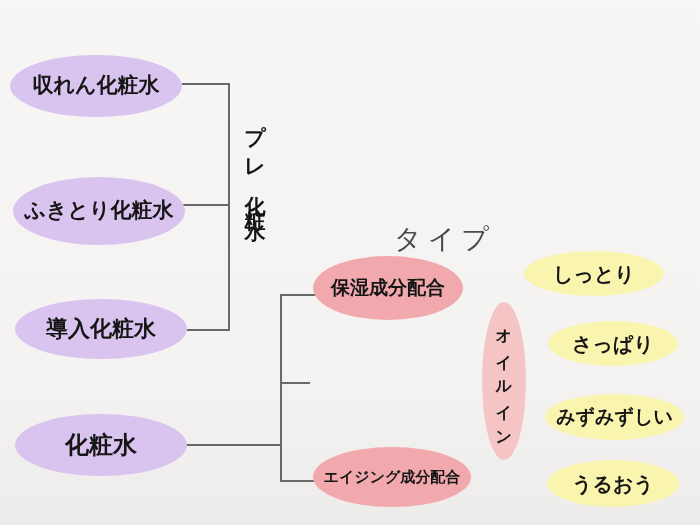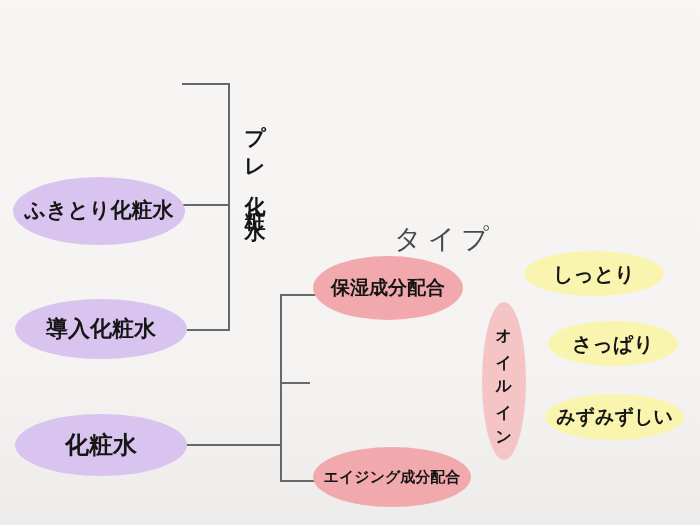--- a/index.html
+++ b/index.html
@@ -39,20 +39,23 @@
   .oilin-text{font-size:16px;letter-spacing:7px;}
   .line{position:absolute;background:#686868;z-index:1;}
   .hline{height:2px;}
   .vline{width:2px;}
 </style>
 </head>
 <body>
 
 <div class="canvas">
 
+  <div class="node purple" style="left:10px;top:55px;width:172px;height:62px;font-size:21px;">
+    <span>収れん化粧水</span>
+  </div>
   <div class="node purple" style="left:13px;top:177px;width:172px;height:68px;font-size:21px;">
     <span>ふきとり化粧水</span>
   </div>
   <div class="node purple" style="left:15px;top:299px;width:172px;height:60px;font-size:22px;text-align:right;">
     <span>導入化粧水</span>
   </div>
   <div class="node purple" style="left:15px;top:414px;width:172px;height:62px;font-size:24px;">
     <span>化粧水</span>
   </div>
 
@@ -85,14 +88,17 @@
 
   <div class="node yellow" style="left:524px;top:251px;width:140px;height:45px;font-size:20px;text-align:right;">
     <span>しっとり</span>
   </div>
   <div class="node yellow" style="left:548px;top:321px;width:130px;height:45px;font-size:20px;">
     <span>さっぱり</span>
   </div>
   <div class="node yellow" style="left:545px;top:394px;width:139px;height:46px;font-size:19px;">
     <span>みずみずしい</span>
   </div>
+  <div class="node yellow" style="left:547px;top:460px;width:132px;height:47px;font-size:20px;">
+    <span>うるおう</span>
+  </div>
 
 </div>
 
 </body></html>

